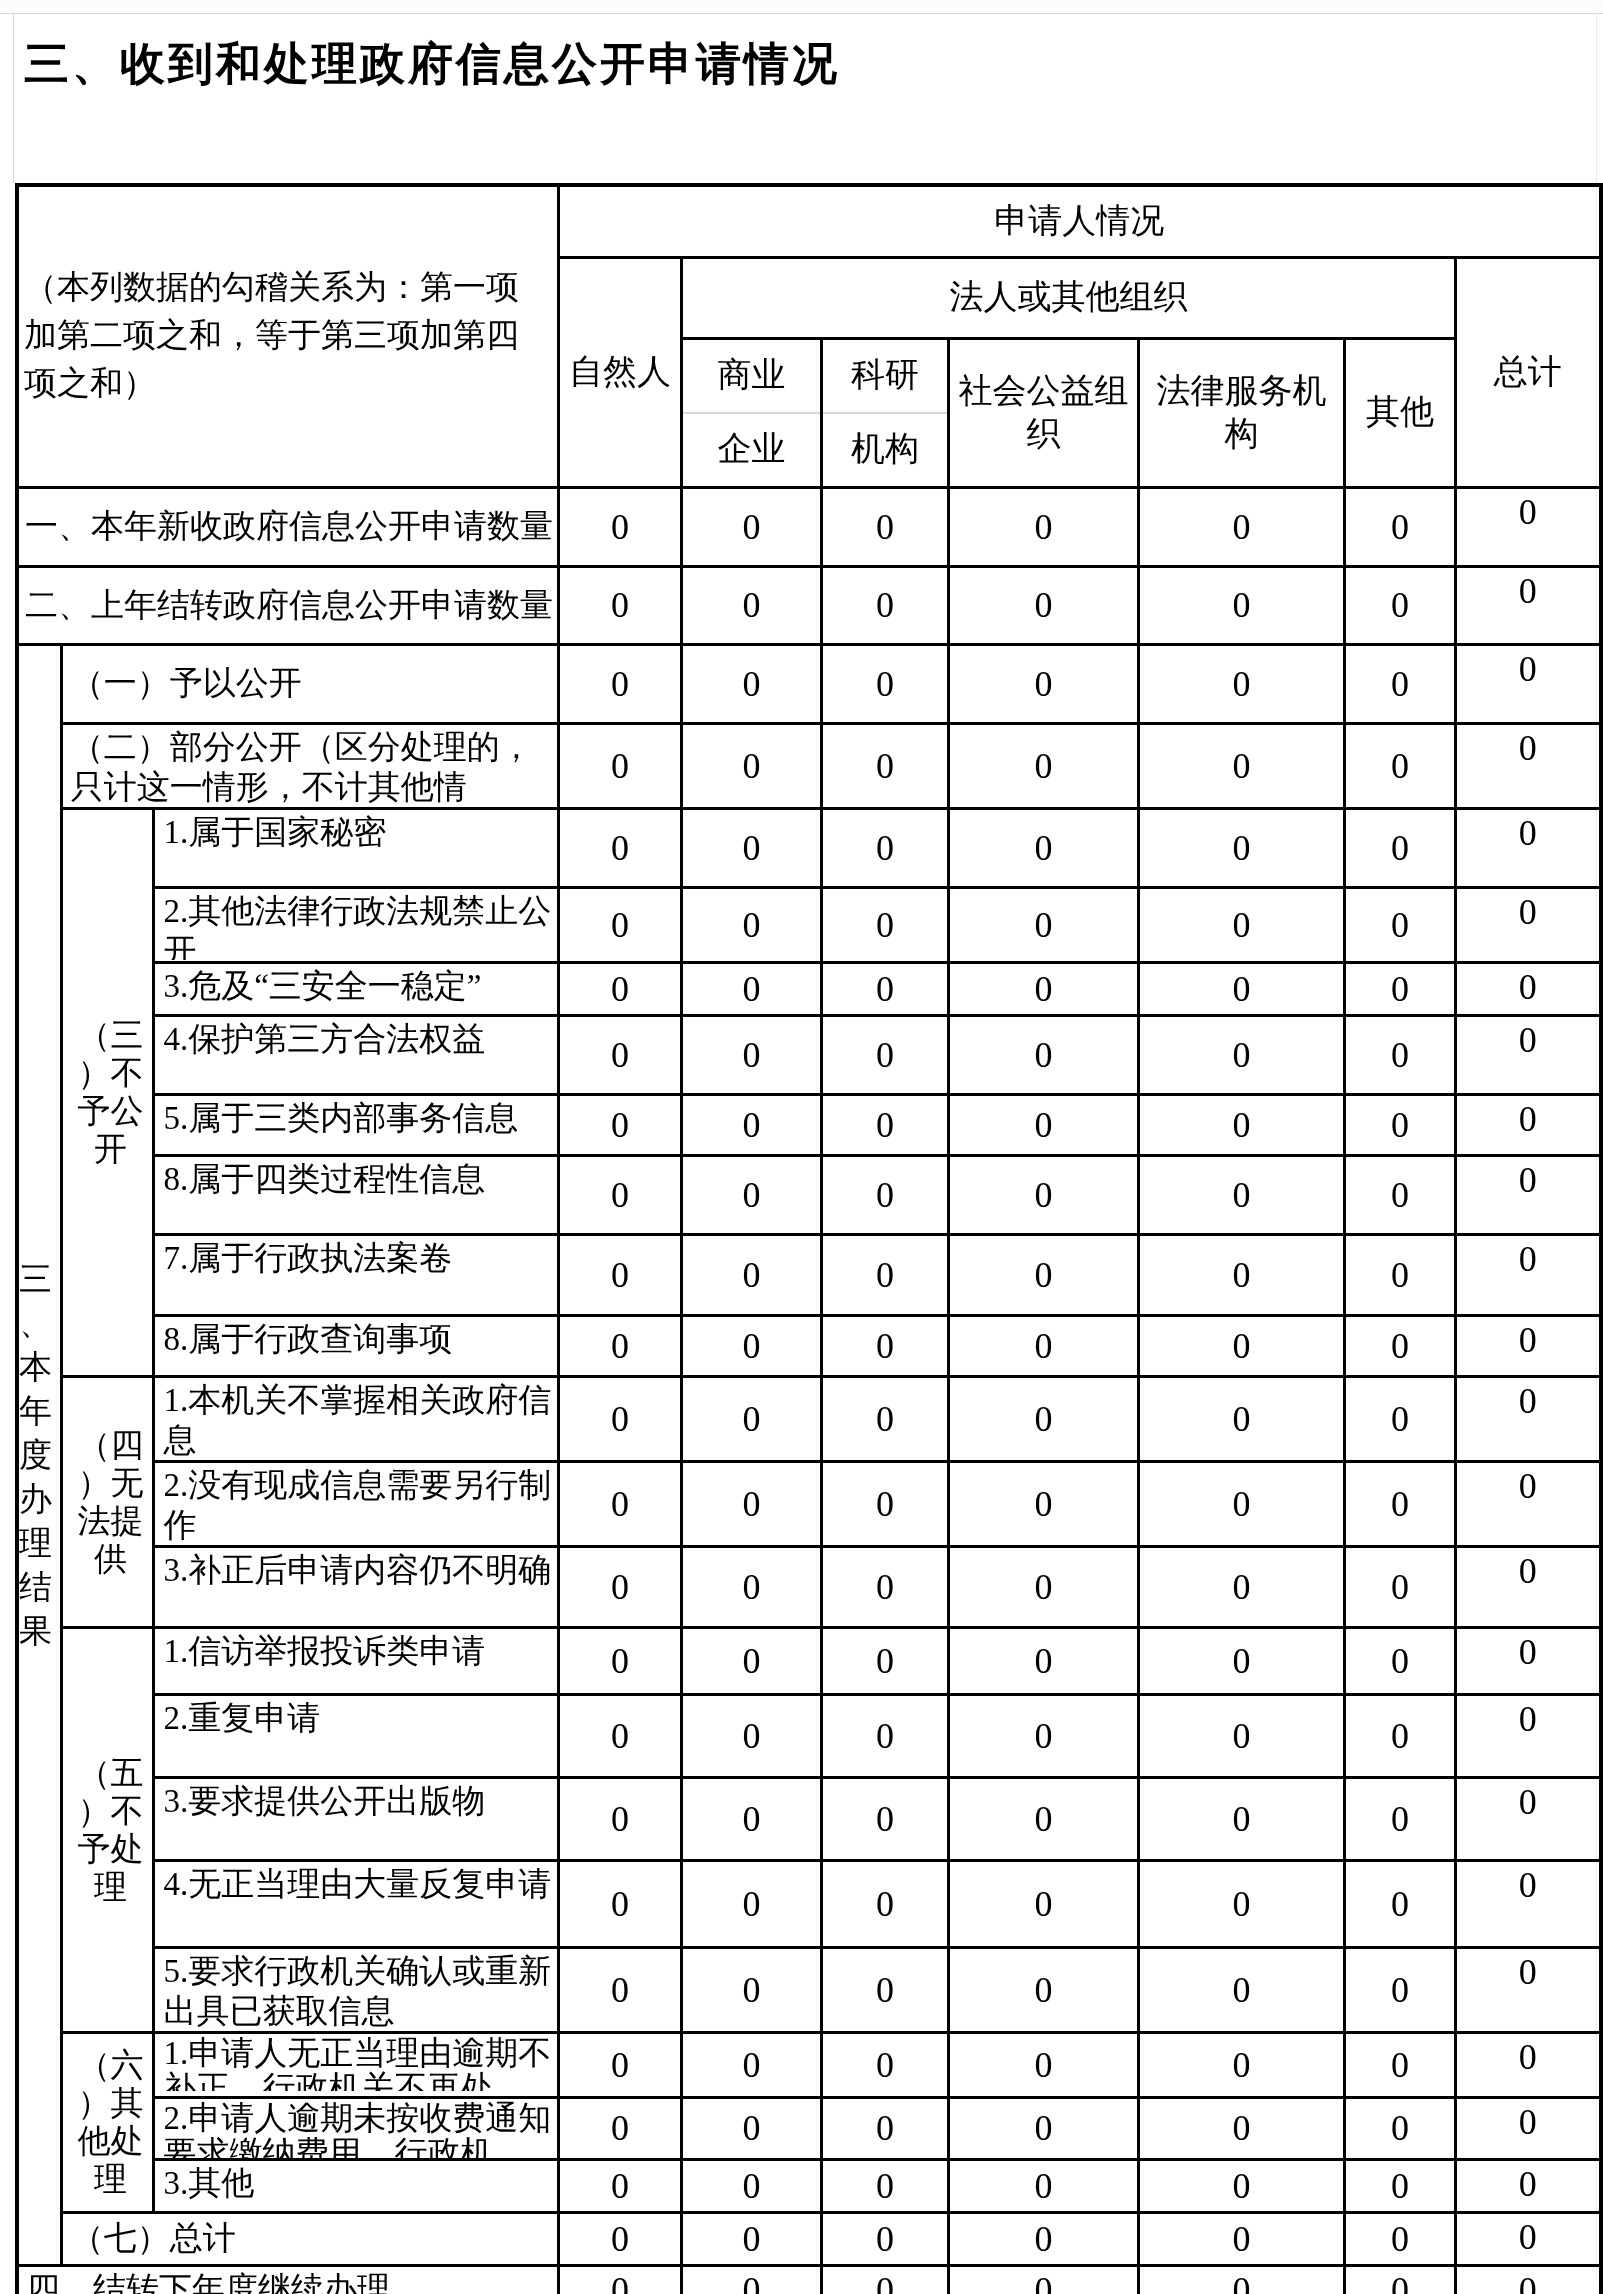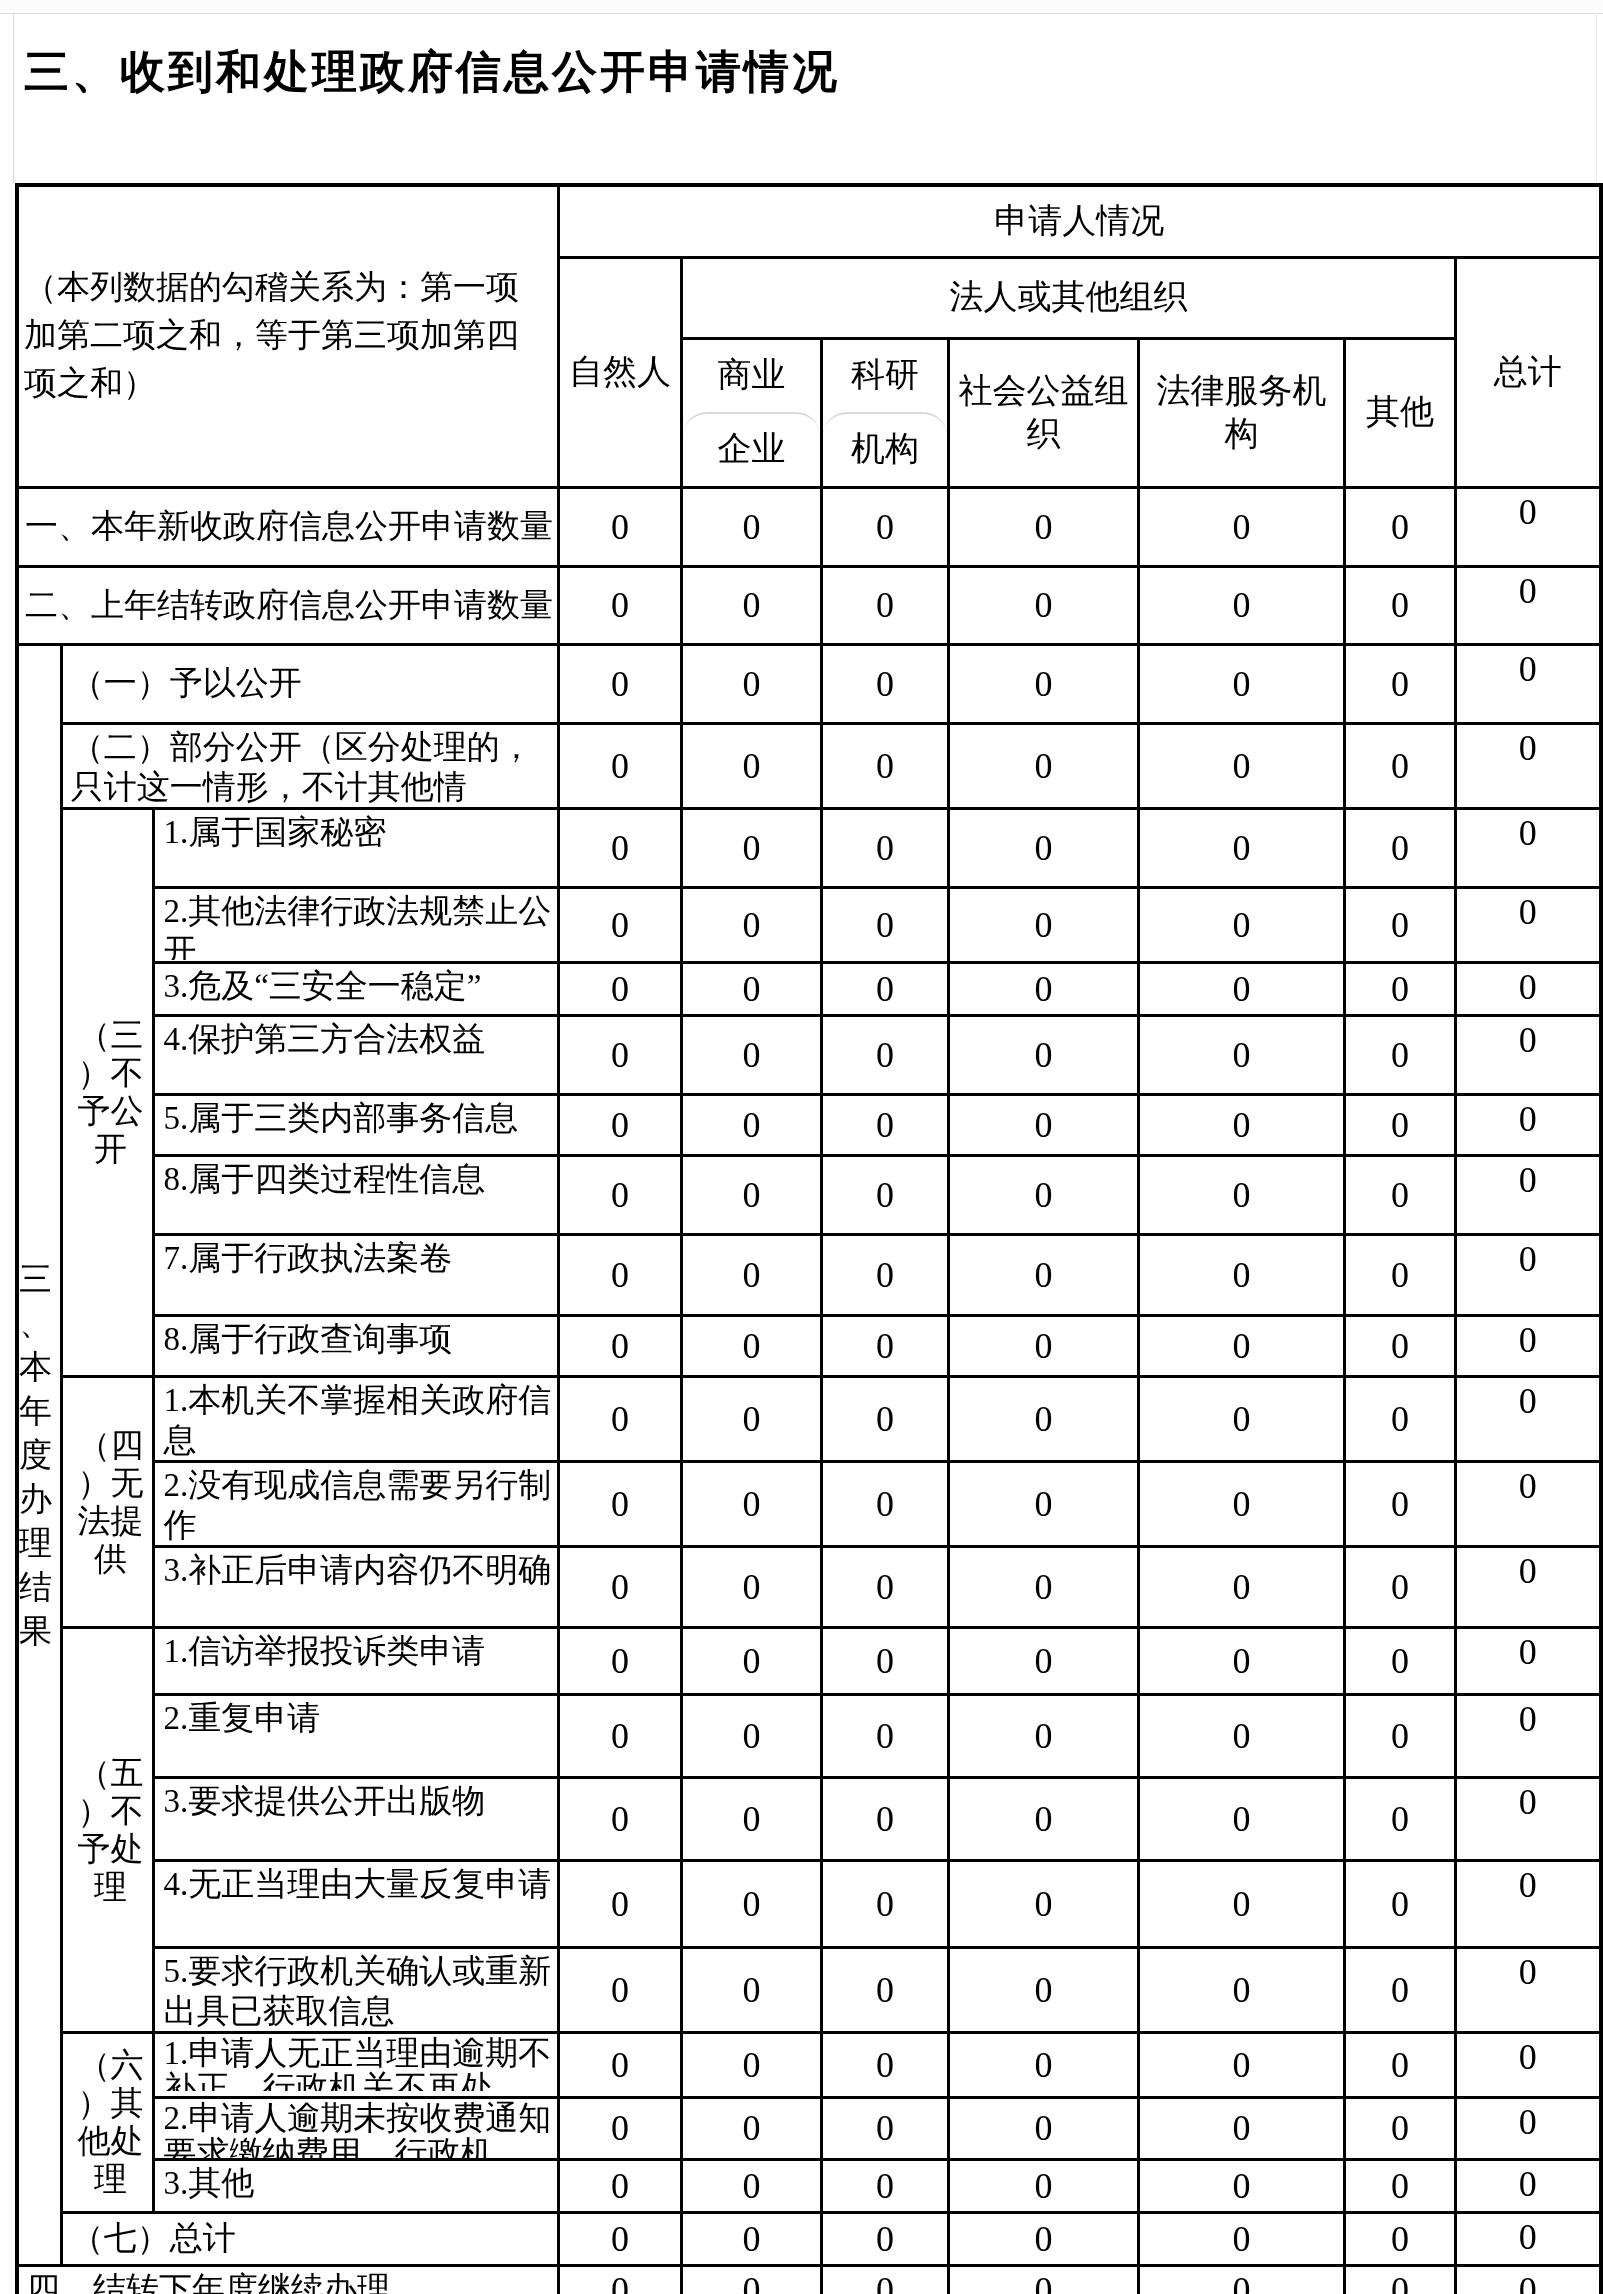--- a/index.html
+++ b/index.html
@@ -7,35 +7,35 @@
     --faint_gridline:#d9d9d9;
     --page_bg:#ffffff;
   }
   html,body{margin:0;padding:0;background:#fff;}
   .page{position:relative;width:1604px;height:2295px;background:var(--page_bg);overflow:hidden;
         font-family:"Liberation Serif","DejaVu Serif",serif;color:#000;}
   .top-strip{position:absolute;left:0;top:0;width:1604px;height:13px;background:#fcfcfc;
              border-bottom:1px solid var(--faint_gridline);}
   .left-hairline{position:absolute;left:13px;top:13px;width:1px;height:170px;background:var(--faint_gridline);}
   .right-hairline{position:absolute;left:1596px;top:13px;width:1px;height:2267px;background:#ededed;}
-  .title{position:absolute;left:24px;top:42px;margin:0;
+  .title{position:absolute;left:24px;top:34px;margin:0;
          font-family:"Liberation Sans","DejaVu Sans",sans-serif;
          font-weight:bold;font-size:45px;letter-spacing:3px;white-space:nowrap;}
 
   table.report{position:absolute;left:15px;top:183px;border-collapse:collapse;table-layout:fixed;
                border:4px solid var(--border);}
   table.report td{border:3px solid var(--border);overflow:hidden;}
 
   
   .hc{font-size:34px;text-align:center;vertical-align:middle;
       font-family:"Liberation Serif","DejaVu Serif",serif;
       word-break:break-all;line-break:anywhere;line-height:1.25;padding:0;}
   .split{padding:0;vertical-align:middle;}
   .split .half{height:72px;display:flex;align-items:center;justify-content:center;font-size:34px;}
-  .split .divided{border-top:2px solid var(--faint_gridline);border-radius:24px;}
+  .split .divided{border-top:2px solid var(--faint_gridline);}
 
   
   .note{vertical-align:middle;text-align:left;}
   .note-text{font-size:33px;line-height:1.45;padding:0 8px 0 4px;
              word-break:break-all;line-break:anywhere;}
 
   
   .vcol{text-align:left;vertical-align:middle;font-size:33px;line-height:44px;
         word-break:break-all;line-break:anywhere;padding:0;}
 

